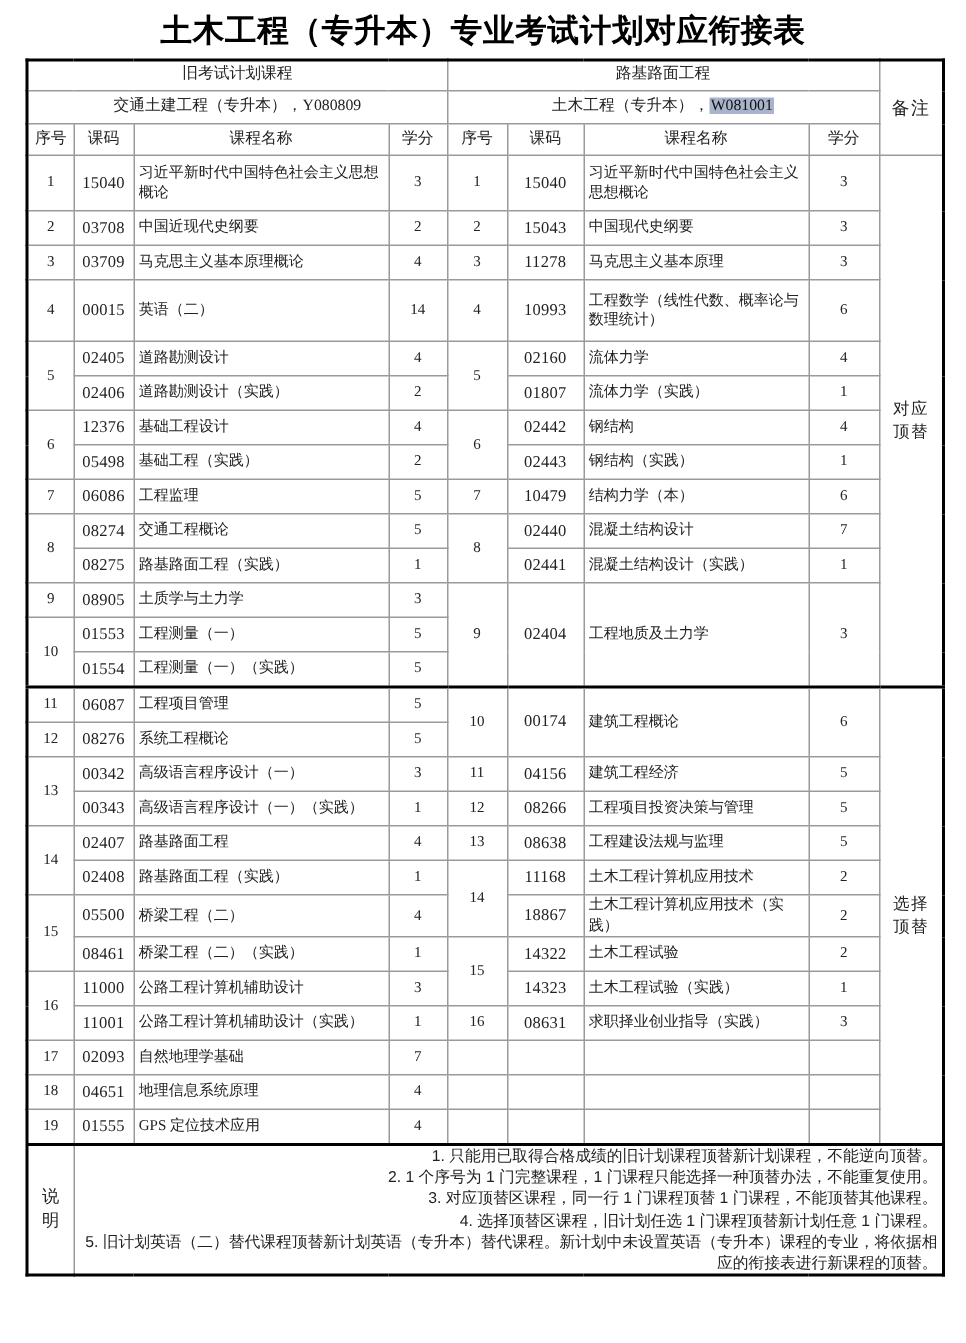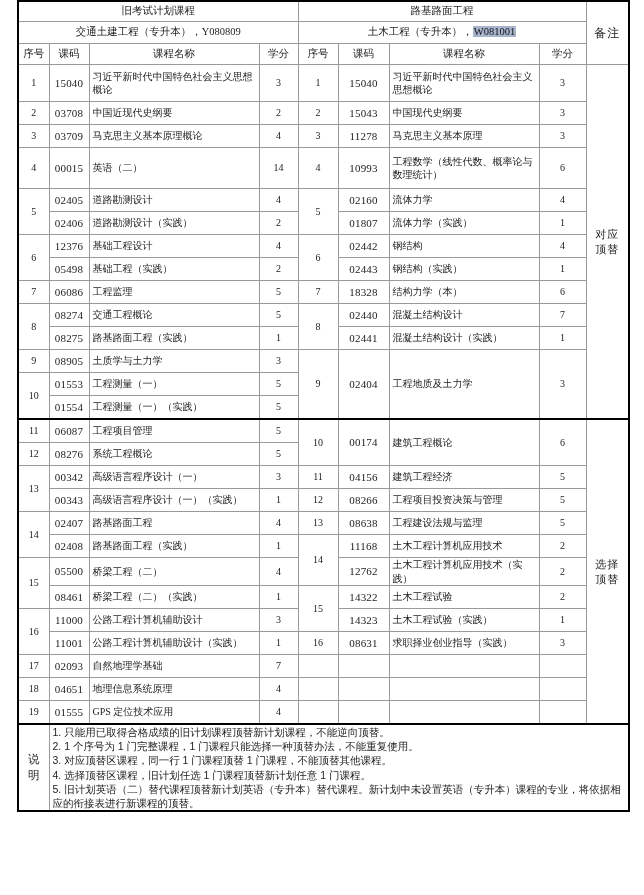--- a/index.html
+++ b/index.html
@@ -88,37 +88,38 @@
   .sec-break-top td { border-top: 2px solid #000 !important; }
   .notes-top td { border-top: 2px solid #000 !important; }
   .notes-label {
     text-align: center;
     font-size: 11.5px;
     line-height: 2.0;
     vertical-align: middle;
     font-family: "Liberation Sans", "DejaVu Sans", sans-serif;
   }
   .notes-body {
-    text-align: left;
+    text-align: right;
     padding: 3px 4px 3px 6px;
     font-size: 10.5px;
     line-height: 1.78;
     font-family: "Liberation Sans", "DejaVu Sans", sans-serif;
     color: #111;
   }
   .notes-body div { white-space: normal; }
   .course-name { font-size: 10px; margin-left: 35px; }
   .code { font-size: 11px; letter-spacing: 0.2px; }
   .num { font-size: 10px; }
 </style>
 </head>
 <body>
 
 <div id="page">
 
+  <div class="title">土木工程（专升本）专业考试计划对应衔接表</div>
 
   <table class="main">
     <colgroup>
       <col style="width:31px">
       <col style="width:40px">
       <col style="width:170px">
       <col style="width:39px">
       <col style="width:40px">
       <col style="width:51px">
       <col style="width:150px">
@@ -221,21 +222,21 @@
           <td class="cell-center code" rowspan="1">02443</td>
           <td class="cell-left course-name" rowspan="1">钢结构（实践）</td>
           <td class="cell-center num" rowspan="1">1</td>
         </tr>
         <tr>
           <td class="cell-center num" rowspan="1" style="height:22px">7</td>
           <td class="cell-center code" style="height:22px">06086</td>
           <td class="cell-left course-name">工程监理</td>
           <td class="cell-center num">5</td>
           <td class="cell-center num" rowspan="1">7</td>
-          <td class="cell-center code" rowspan="1">18328</td>
+          <td class="cell-center code" rowspan="1">10479</td>
           <td class="cell-left course-name" rowspan="1">结构力学（本）</td>
           <td class="cell-center num" rowspan="1">6</td>
         </tr>
         <tr>
           <td class="cell-center num" rowspan="2" style="height:22px">8</td>
           <td class="cell-center code" style="height:22px">08274</td>
           <td class="cell-left course-name">交通工程概论</td>
           <td class="cell-center num">5</td>
           <td class="cell-center num" rowspan="2">8</td>
           <td class="cell-center code" rowspan="1">02440</td>
@@ -324,21 +325,21 @@
           <td class="cell-center num" rowspan="2">14</td>
           <td class="cell-center code" rowspan="1">11168</td>
           <td class="cell-left course-name" rowspan="1">土木工程计算机应用技术</td>
           <td class="cell-center num" rowspan="1">2</td>
         </tr>
         <tr>
           <td class="cell-center num" rowspan="2" style="height:22px">15</td>
           <td class="cell-center code" style="height:22px">05500</td>
           <td class="cell-left course-name">桥梁工程（二）</td>
           <td class="cell-center num">4</td>
-          <td class="cell-center code" rowspan="1">12762</td>
+          <td class="cell-center code" rowspan="1">18867</td>
           <td class="cell-left course-name" rowspan="1">土木工程计算机应用技术（实践）</td>
           <td class="cell-center num" rowspan="1">2</td>
         </tr>
         <tr>
           <td class="cell-center code" style="height:22px">08461</td>
           <td class="cell-left course-name">桥梁工程（二）（实践）</td>
           <td class="cell-center num">1</td>
           <td class="cell-center num" rowspan="2">15</td>
           <td class="cell-center code" rowspan="1">14322</td>
           <td class="cell-left course-name" rowspan="1">土木工程试验</td>

